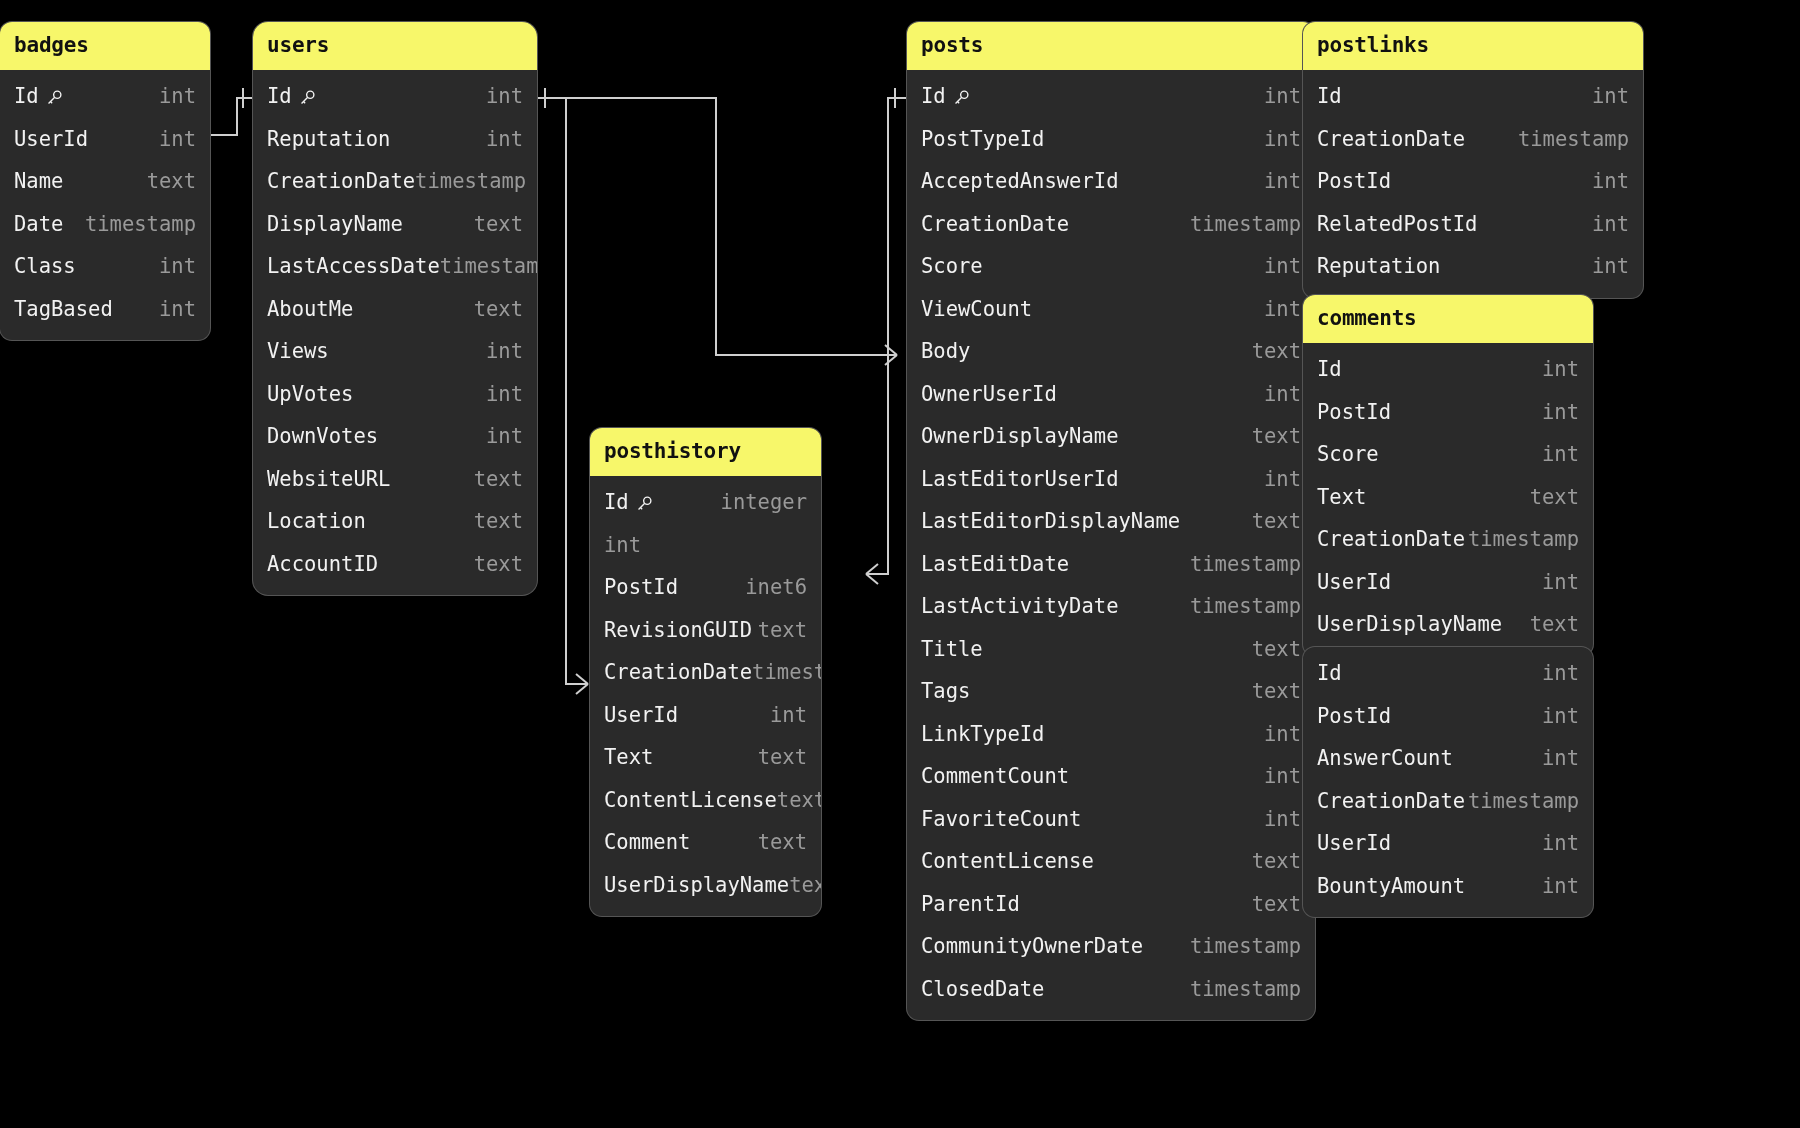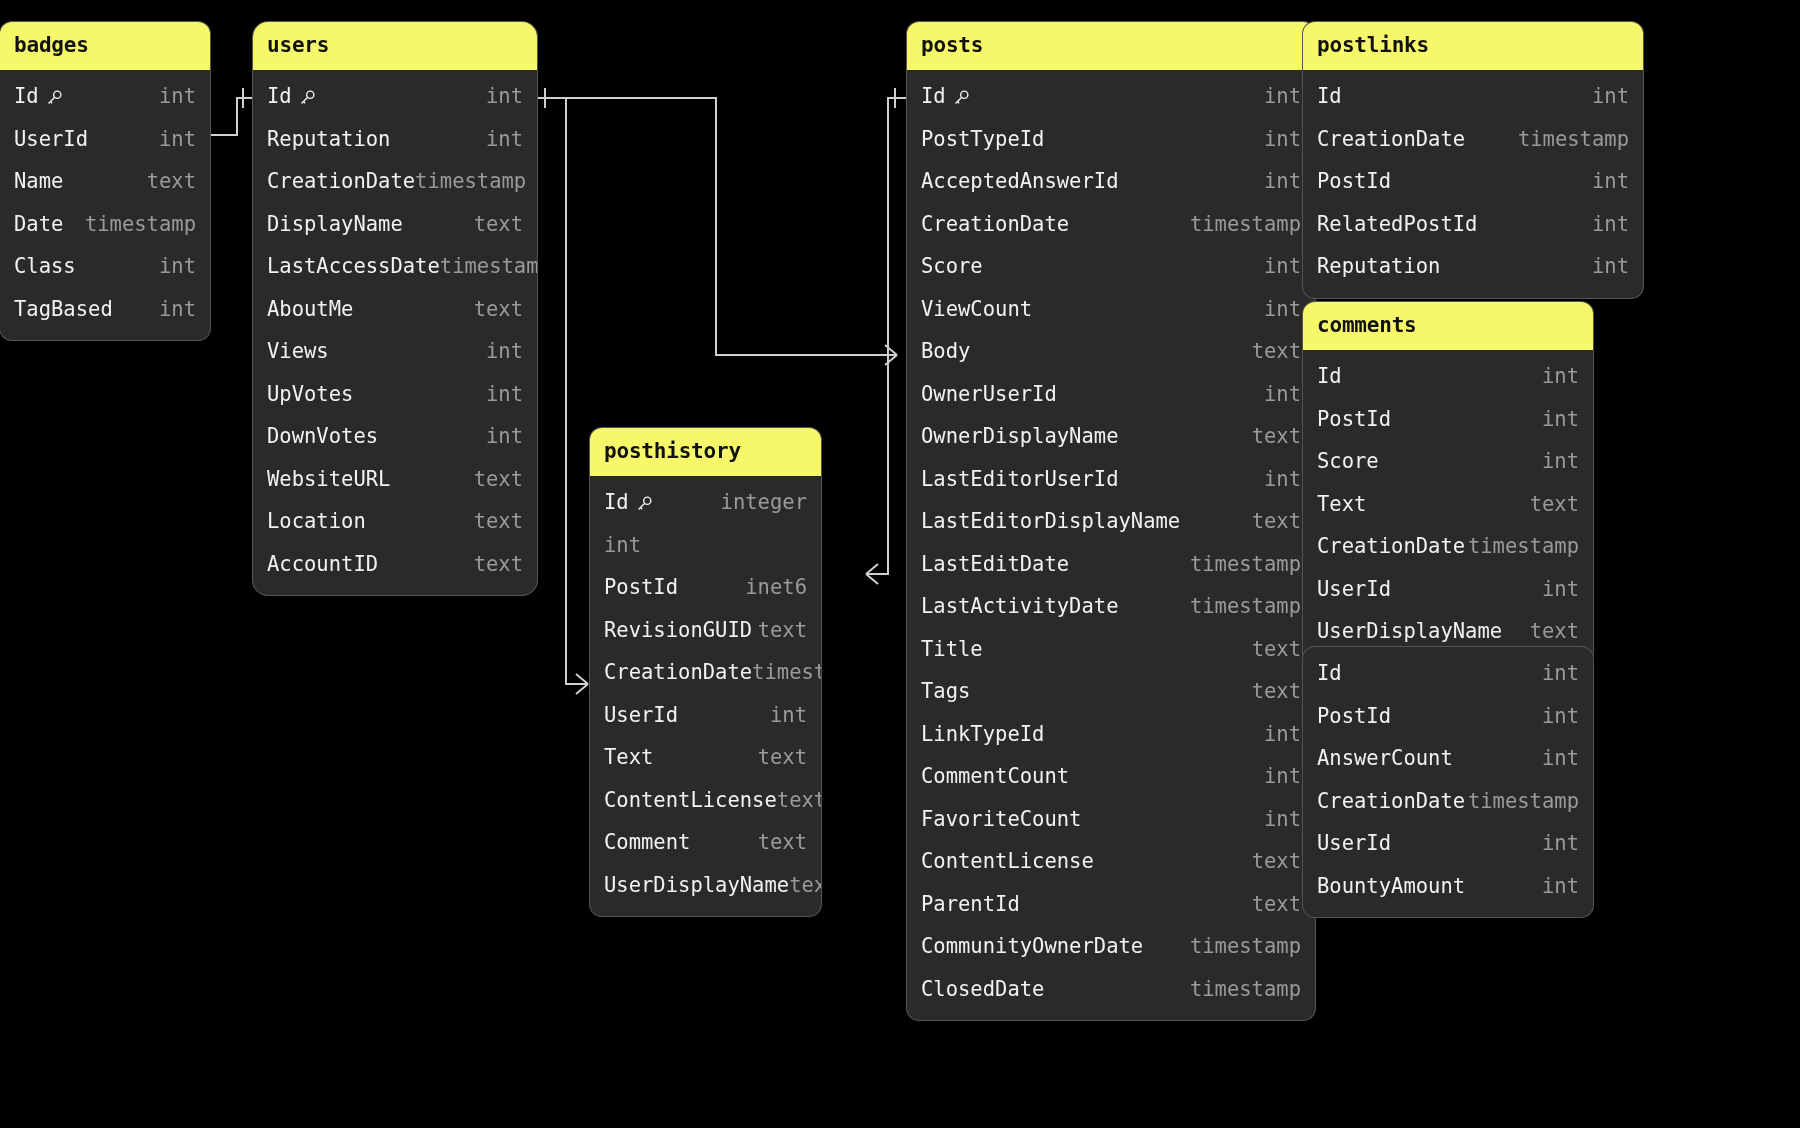--- a/index.html
+++ b/index.html
@@ -494,21 +494,21 @@
             <span class="col-type">int</span>
           </div>
           <div class="col-row">
             <span class="col-name">
               <span>Reputation</span>
             </span>
             <span class="col-type">int</span>
           </div>
         </div>
       </div>
-      <div class="table-card" style="left: 1303px; top: 302px; width: 290px;">
+      <div class="table-card" style="left: 1303px; top: 295px; width: 290px;">
         <div class="table-header">comments</div>
         <div class="table-body">
           <div class="col-row">
             <span class="col-name">
               <span>Id</span>
             </span>
             <span class="col-type">int</span>
           </div>
           <div class="col-row">
             <span class="col-name">

